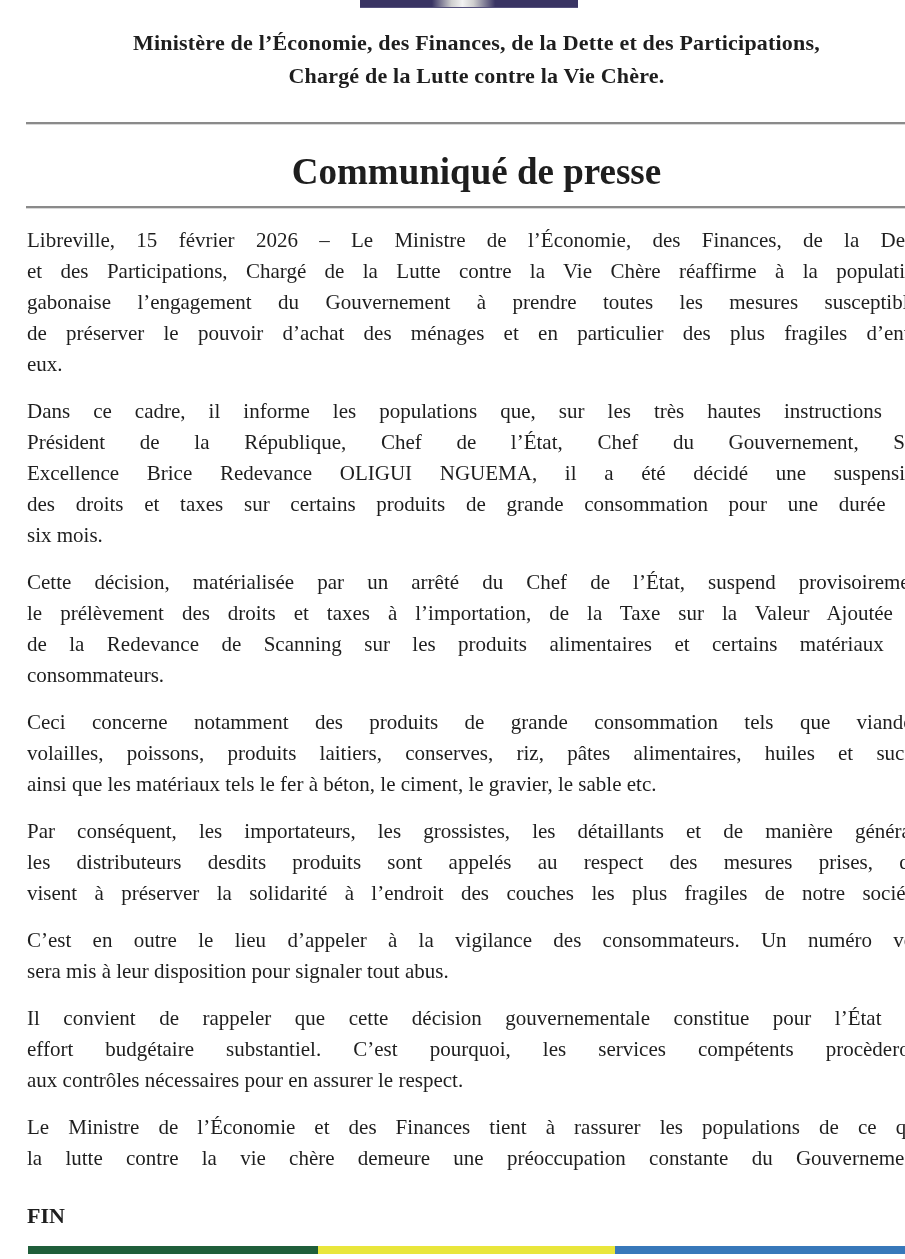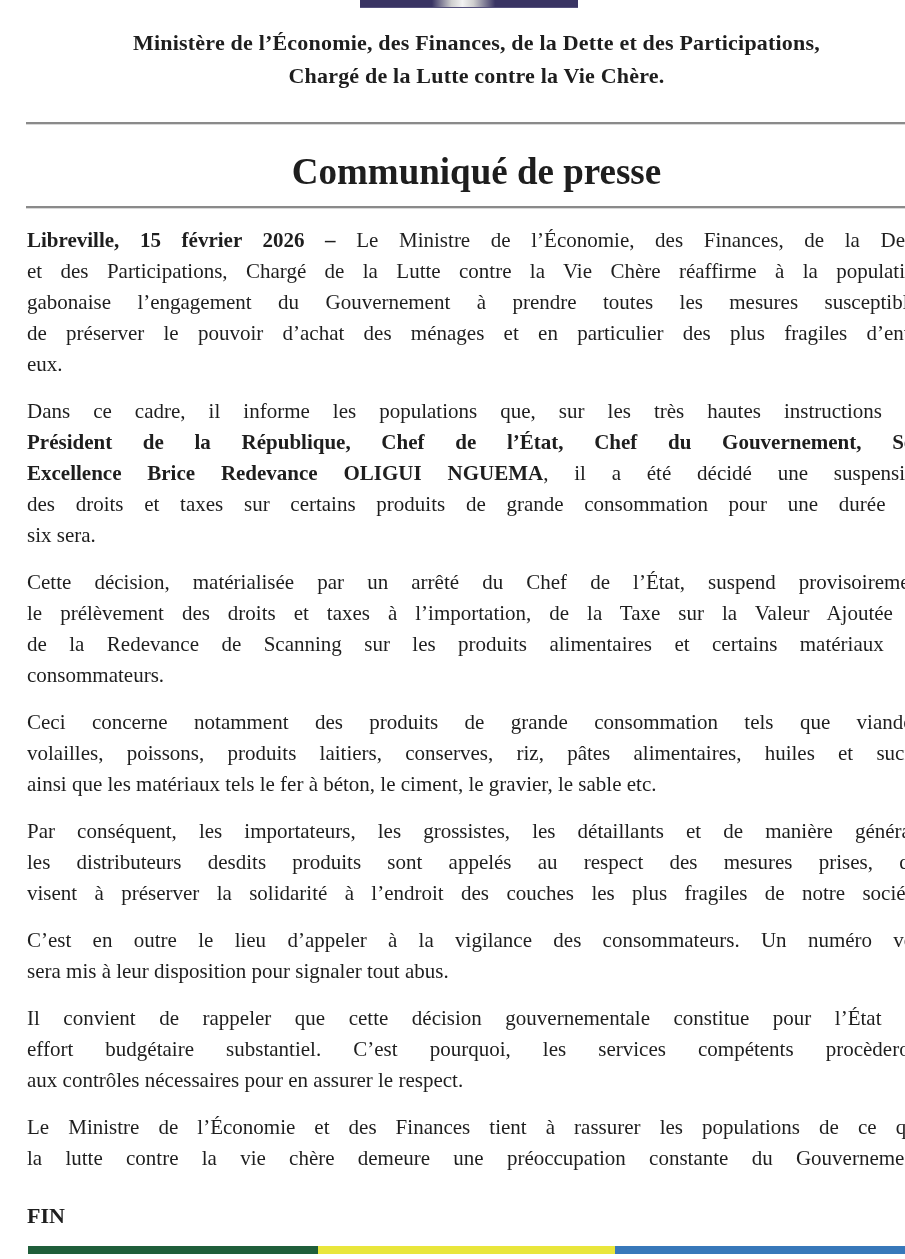--- a/index.html
+++ b/index.html
@@ -67,21 +67,21 @@
   }
   .para { margin: 0 0 16px 0; }
   .line {
     text-align: justify;
     text-align-last: justify;
   }
   .line.noj {
     text-align: left;
     text-align-last: left;
   }
-  .bold { font-weight: bold; }
+  .bold { font-weight: normal; }
 
   .fin {
     margin-top: 26px;
     font-weight: bold;
     font-size: 22px;
     line-height: 31px;
   }
 
   .flag-band {
     position: absolute;
@@ -118,21 +118,21 @@
         <div class="line"><span>et des Participations, Chargé de la Lutte contre la Vie Chère réaffirme à la population</span></div>
         <div class="line"><span>gabonaise l’engagement du Gouvernement à prendre toutes les mesures susceptibles</span></div>
         <div class="line"><span>de préserver le pouvoir d’achat des ménages et en particulier des plus fragiles d’entre</span></div>
         <div class="line noj"><span>eux.</span></div>
       </div>
       <div class="para">
         <div class="line"><span>Dans ce cadre, il informe les populations que, sur les très hautes instructions du</span></div>
         <div class="line"><span class="bold">Président de la République, Chef de l’État, Chef du Gouvernement, Son</span></div>
         <div class="line"><span class="bold">Excellence Brice Redevance OLIGUI NGUEMA</span><span>, il a été décidé une suspension</span></div>
         <div class="line"><span>des droits et taxes sur certains produits de grande consommation pour une durée de</span></div>
-        <div class="line noj"><span>six sera.</span></div>
+        <div class="line noj"><span>six mois.</span></div>
       </div>
       <div class="para">
         <div class="line"><span>Cette décision, matérialisée par un arrêté du Chef de l’État, suspend provisoirement</span></div>
         <div class="line"><span>le prélèvement des droits et taxes à l’importation, de la Taxe sur la Valeur Ajoutée et</span></div>
         <div class="line"><span>de la Redevance de Scanning sur les produits alimentaires et certains matériaux de</span></div>
         <div class="line noj"><span>consommateurs.</span></div>
       </div>
       <div class="para">
         <div class="line"><span>Ceci concerne notamment des produits de grande consommation tels que viandes,</span></div>
         <div class="line"><span>volailles, poissons, produits laitiers, conserves, riz, pâtes alimentaires, huiles et sucre,</span></div>

